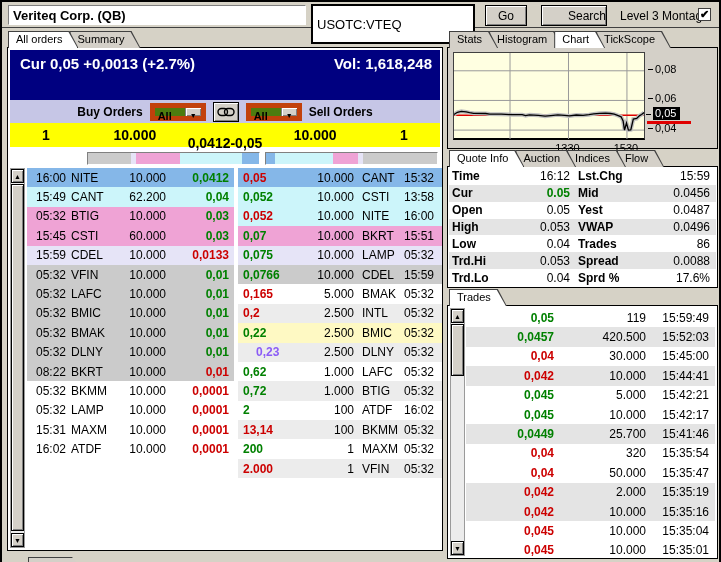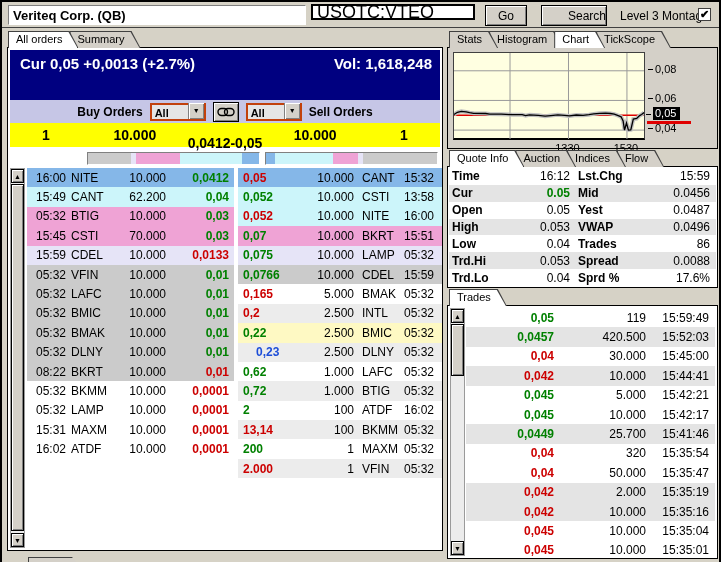--- a/index.html
+++ b/index.html
@@ -18,21 +18,21 @@
   
   .topbar { position:absolute; left:0; top:0; width:100%; height:26px; border-bottom:1px solid #404040; background:#d6d2c6; }
   .title-field {
     position:absolute; left:6px; top:3px; width:298px; height:20px;
     background:#fff; border:1px solid #808080; border-right-color:#fff; border-bottom-color:#fff;
     font-size:13px; font-weight:bold; padding:2px 4px; color:#000;
   }
   .symbol-input {
     position:absolute; left:309px; top:2px; width:164px; height:16px;
     border:2px solid #000; font-family:"Liberation Sans",sans-serif;
-    font-size:18px; padding:6px 4px; background:#fff;
+    font-size:13px; padding:18px 4px; background:#fff;
   }
   .btn {
     position:absolute; top:3px; height:21px; background:#d4d0c8;
     border:1px solid #000;
     box-shadow: inset 1px 1px 0 #ffffff, inset -1px -1px 0 #808080;
     font-size:12px; text-align:center; color:#000; cursor:default;
     font-family:"Liberation Sans",sans-serif;
   }
   .btn-go { left:483px; width:42px; }
   .btn-search { left:539px; width:66px; }
@@ -73,21 +73,21 @@
     position:absolute; left:2px; top:2px; right:2px; height:50px;
     color:#fff; font-size:15px; font-weight:bold;
   }
   .qh-left { position:absolute; left:10px; top:5px; }
   .qh-right { position:absolute; right:8px; top:5px; }
   .filter-strip {
     position:absolute; left:2px; top:52px; right:2px; height:24px;
     display:flex; align-items:center; justify-content:center; gap:7px;
     font-size:12px; font-weight:bold;
   }
-  .dd { width:56px; height:18px; border:2px solid #c2410c; background:#e5e5e5; display:flex;align-items:flex-end; }
+  .dd { width:56px; height:18px; border:5px solid #c2410c; background:#4d7c0f; display:flex; }
   .dd-val { flex:1; font-size:11px; font-weight:bold; padding:2px 0 0 3px; }
   .dd-btn {
     width:16px; background:#d4d0c8; border-left:1px solid #808080;
     box-shadow: inset 1px 1px 0 #fff, inset -1px -1px 0 #808080;
     font-size:7px; text-align:center; line-height:16px; color:#000;
   }
   .link-btn {
     width:26px; height:20px; background:#d4d0c8; border:1px solid #000;
     box-shadow: inset 1px 1px 0 #fff, inset -1px -1px 0 #808080;
     display:flex; align-items:center; justify-content:center;
@@ -261,21 +261,21 @@
         </div>
         <div class="brow" style="background: rgb(239, 163, 213);">
           <span class="c-time">05:32</span>
           <span class="c-mm">BTIG</span>
           <span class="c-size">10.000</span>
           <span class="c-bprice" style="color: rgb(0, 128, 0);">0,03</span>
         </div>
         <div class="brow" style="background: rgb(239, 163, 213);">
           <span class="c-time">15:45</span>
           <span class="c-mm">CSTI</span>
-          <span class="c-size">70.000</span>
+          <span class="c-size">60.000</span>
           <span class="c-bprice" style="color: rgb(0, 128, 0);">0,03</span>
         </div>
         <div class="brow" style="background: rgb(230, 228, 247);">
           <span class="c-time">15:59</span>
           <span class="c-mm">CDEL</span>
           <span class="c-size">10.000</span>
           <span class="c-bprice" style="color: rgb(204, 0, 0);">0,0133</span>
         </div>
         <div class="brow" style="background: rgb(203, 203, 203);">
           <span class="c-time">05:32</span>
@@ -387,21 +387,21 @@
           <span class="a-mm">INTL</span>
           <span class="a-time">05:32</span>
         </div>
         <div class="brow" style="background: #fef9c3;">
           <span class="a-price" style="color: rgb(0, 128, 0);">0,22</span>
           <span class="a-size">2.500</span>
           <span class="a-mm">BMIC</span>
           <span class="a-time">05:32</span>
         </div>
         <div class="brow" style="background: rgb(236, 236, 236);">
-          <span class="a-price" style="color: #1d4ed8; padding-left: 18px;">0,23</span>
+          <span class="a-price" style="color: #8b5cf6; padding-left: 18px;">0,23</span>
           <span class="a-size">2.500</span>
           <span class="a-mm">DLNY</span>
           <span class="a-time">05:32</span>
         </div>
         <div class="brow" style="background: rgb(255, 255, 255);">
           <span class="a-price" style="color: rgb(0, 128, 0);">0,62</span>
           <span class="a-size">1.000</span>
           <span class="a-mm">LAFC</span>
           <span class="a-time">05:32</span>
         </div>

